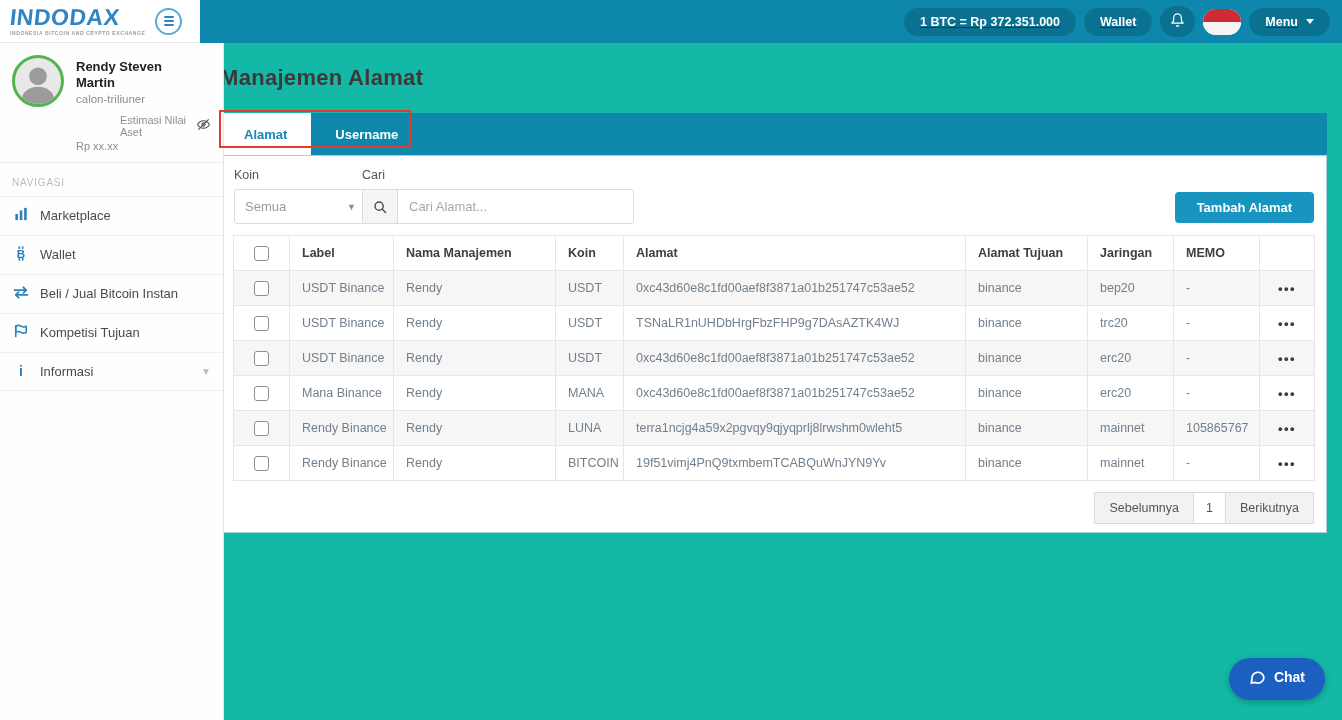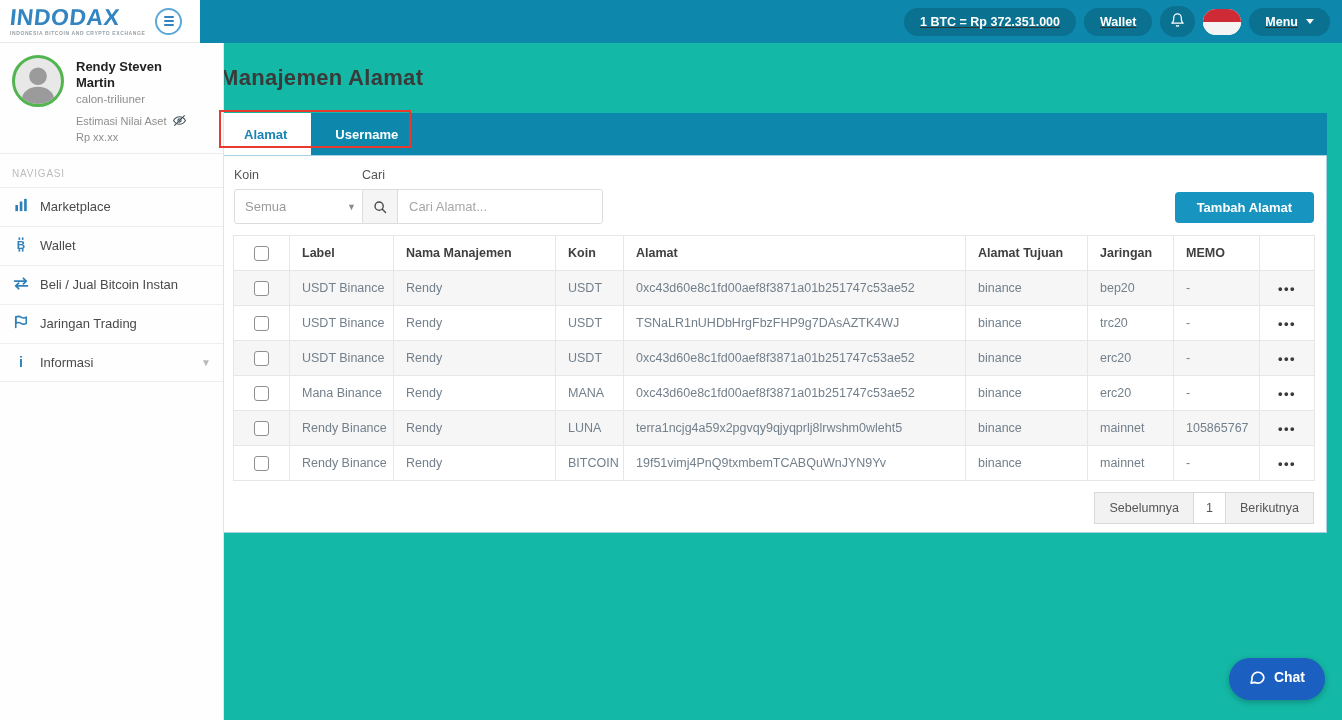--- a/index.html
+++ b/index.html
@@ -26,21 +26,21 @@
   .flag-top { height:13px; background:#ce2b37; }
   .flag-bottom { height:13px; background:#f4f4f4; }
   .caret-down { display:inline-block; width:0; height:0; border-left:4px solid transparent; border-right:4px solid transparent; border-top:5px solid #fff; margin-left:3px; }
   
   .sidebar { position:absolute; top:43px; left:0; width:224px; bottom:0; background:#fefefe; border-right:1px solid #e4e4e4; z-index:4; }
   .profile { padding:12px 12px 10px 12px; border-bottom:1px solid #ececec; display:flex; gap:12px; }
   .avatar { width:52px; height:52px; border-radius:50%; border:3px solid #53b550; background:#e8e8e8; overflow:hidden; flex:none; }
   .profile-info { padding-top:4px; }
   .profile-name { font-size:13px; font-weight:bold; color:#222; line-height:1.25; max-width:105px; }
   .profile-handle { font-size:11.5px; color:#8e8e8e; margin-top:1px; }
-  .asset-row { font-size:11px; color:#8e8e8e; margin-top:9px; display:flex; align-items:center; gap:6px; }
+  .asset-row { font-size:11px; color:#8e8e8e; margin-top:9px; display:flex; align-items:center; gap:6px;margin-left:44px; }
   .asset-value { font-size:11px; color:#8e8e8e; margin-top:2px; }
   .nav-title { padding:14px 12px 8px 12px; font-size:10px; letter-spacing:0.8px; color:#bcbcbc; }
   .nav-item { height:39px; border-top:1px solid #eeeeee; display:flex; align-items:center; gap:10px; padding:0 12px; cursor:pointer; }
   .nav-item:last-child { border-bottom:1px solid #eeeeee; }
   .nav-icon { width:18px; text-align:center; color:#2f80b9; font-size:15px; font-weight:bold; flex:none; }
   .nav-label { font-size:13px; color:#4a4a4a; flex:1; }
   .nav-chevron { color:#b9b9b9; font-size:10px; }
   
   .main { position:absolute; left:201px; top:43px; right:0; bottom:0; background:#14b8a6; }
   .page-title { font-size:22px; font-weight:bold; color:#3a3a3a; letter-spacing:0.3px; position:absolute; left:19px; top:22px; }
@@ -51,21 +51,21 @@
   .tab-annotation { position:absolute; left:-1px; top:-3px; width:192px; height:38px; border:2px solid #e8392f; pointer-events:none; z-index:7; }
   .panel { position:absolute; left:19px; right:15px; top:112px; height:378px; border:1px solid #a9cfe2; background:#fff; padding:12px 12px; }
   
   .filters { position:relative; height:55px; }
   .filter-label { font-size:12.5px; color:#555; }
   .koin-group { position:absolute; left:1px; top:0; }
   .select-box { margin-top:7px; width:133px; height:35px; border:1px solid #dcdcdc; border-radius:3px; background:#fff;
     display:flex; align-items:center; justify-content:space-between; padding:0 10px; font-size:13px; color:#9a9a9a; cursor:pointer; }
   .select-caret { color:#8b8b8b; font-size:9px; }
   .cari-group { position:absolute; left:129px; top:0; }
-  .search-box { margin-top:7px; width:241px; height:35px; border:1px solid #dcdcdc; border-radius:3px; display:flex; overflow:hidden; background:#fff; }
+  .search-box { margin-top:7px; width:272px; height:35px; border:1px solid #dcdcdc; border-radius:3px; display:flex; overflow:hidden; background:#fff; }
   .search-icon-box { width:35px; background:#f5f5f5; border-right:1px solid #dcdcdc; display:flex; align-items:center; justify-content:center; }
   .search-box input { border:none; outline:none; flex:1; font-size:13px; color:#555; padding:0 11px; font-family:inherit; }
   .search-box input::placeholder { color:#a8a8a8; }
   .add-btn { position:absolute; right:0; top:24px; height:31px; padding:0 22px; background:#1795c0; color:#fff; border:none;
     border-radius:4px; font-size:13px; font-weight:bold; font-family:inherit; cursor:pointer; }
   
   table { width:1081px; border-collapse:collapse; table-layout:fixed; margin-top:12px; }
   th, td { border:1px solid #e6e6e6; font-size:12.5px; padding:0 12px; height:35px; overflow:hidden; white-space:nowrap; }
   th { text-align:left; font-weight:bold; color:#3f3f3f; background:#fff; }
   td { color:#73808c; }
@@ -178,21 +178,21 @@
     </span>
     <span class="nav-label">Beli / Jual Bitcoin Instan</span>
   </div>
   <div class="nav-item">
     <span class="nav-icon">
       <svg width="14" height="14" viewBox="0 0 16 16" fill="none" stroke="#2f80b9" stroke-width="1.8" stroke-linejoin="round">
           <path d="M2 1.5v13.5"></path>
           <path d="M2 2.5c2-1.3 4-1.3 6 0s4 1.3 6 0v7c-2 1.3-4 1.3-6 0s-4-1.3-6 0z"></path>
         </svg>
     </span>
-    <span class="nav-label">Jaringan Trading</span>
+    <span class="nav-label">Kompetisi Tujuan</span>
   </div>
   <div class="nav-item">
     <span class="nav-icon" style="font-size:14px;">i</span>
     <span class="nav-label">Informasi</span>
     <span class="nav-chevron">▼</span>
   </div>
 </div>
 
 <div class="main">
   <h1 class="page-title">Manajemen Alamat</h1>

